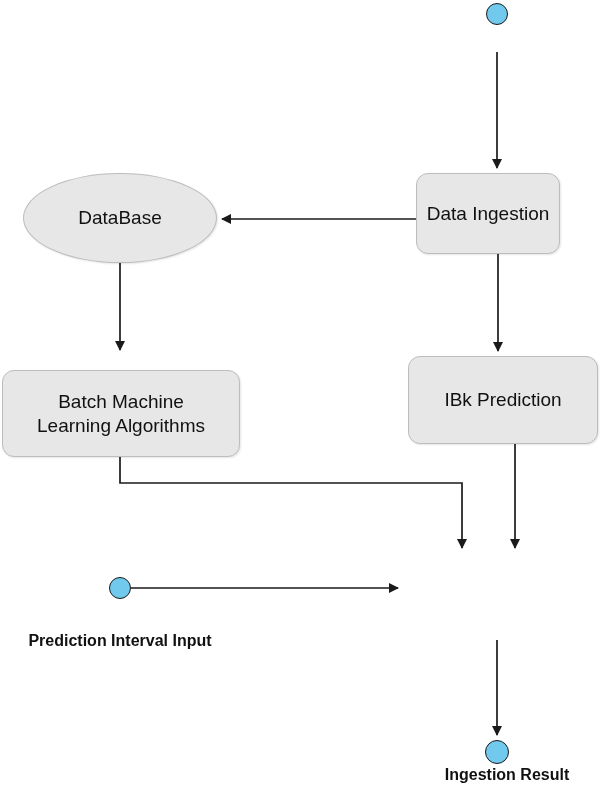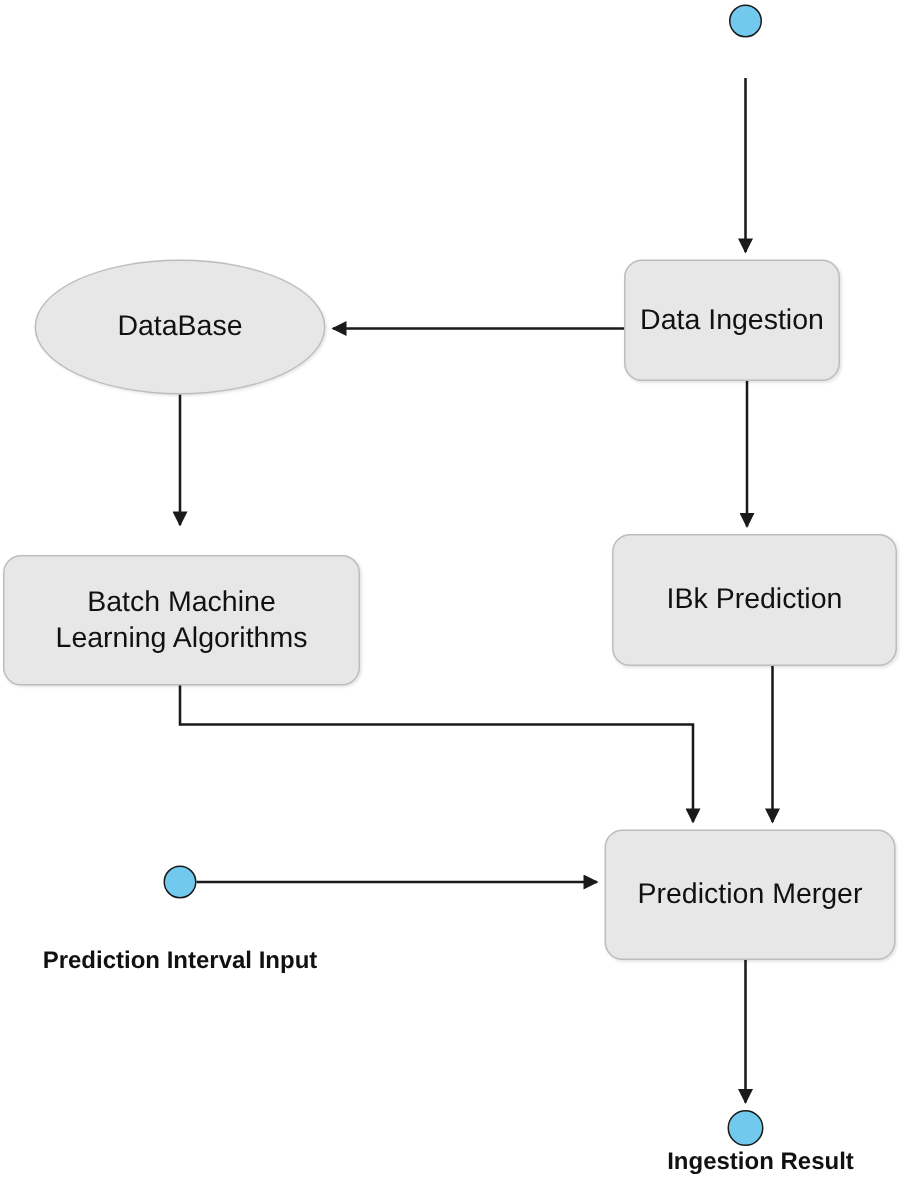--- a/index.html
+++ b/index.html
@@ -104,17 +104,14 @@
   </div>
 
   <div class="node" style="left:2px; top:355px; width:238px; height:87px;margin-top:15px;">
     <span class="node-label wrap-label">Batch Machine Learning Algorithms</span>
   </div>
 
   <div class="node" style="left:408px; top:356px; width:190px; height:88px;">
     <span class="node-label">IBk Prediction</span>
   </div>
 
-  <div class="node" style="left:403px; top:553px; width:194px; height:87px;">
-    <span class="node-label">Prediction Merger</span>
-  </div>
 
 </div>
 
 </body></html>

